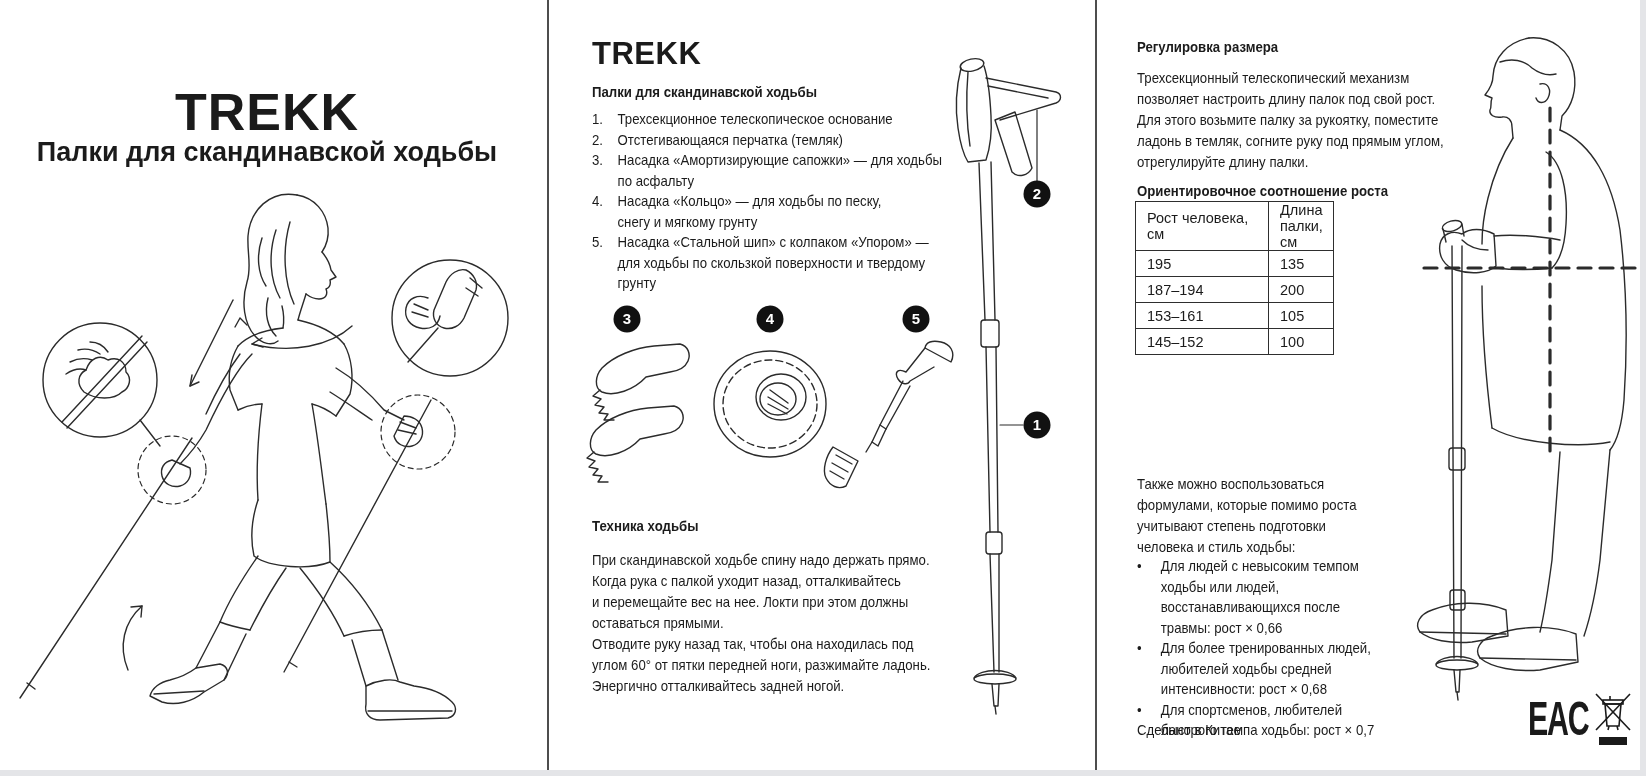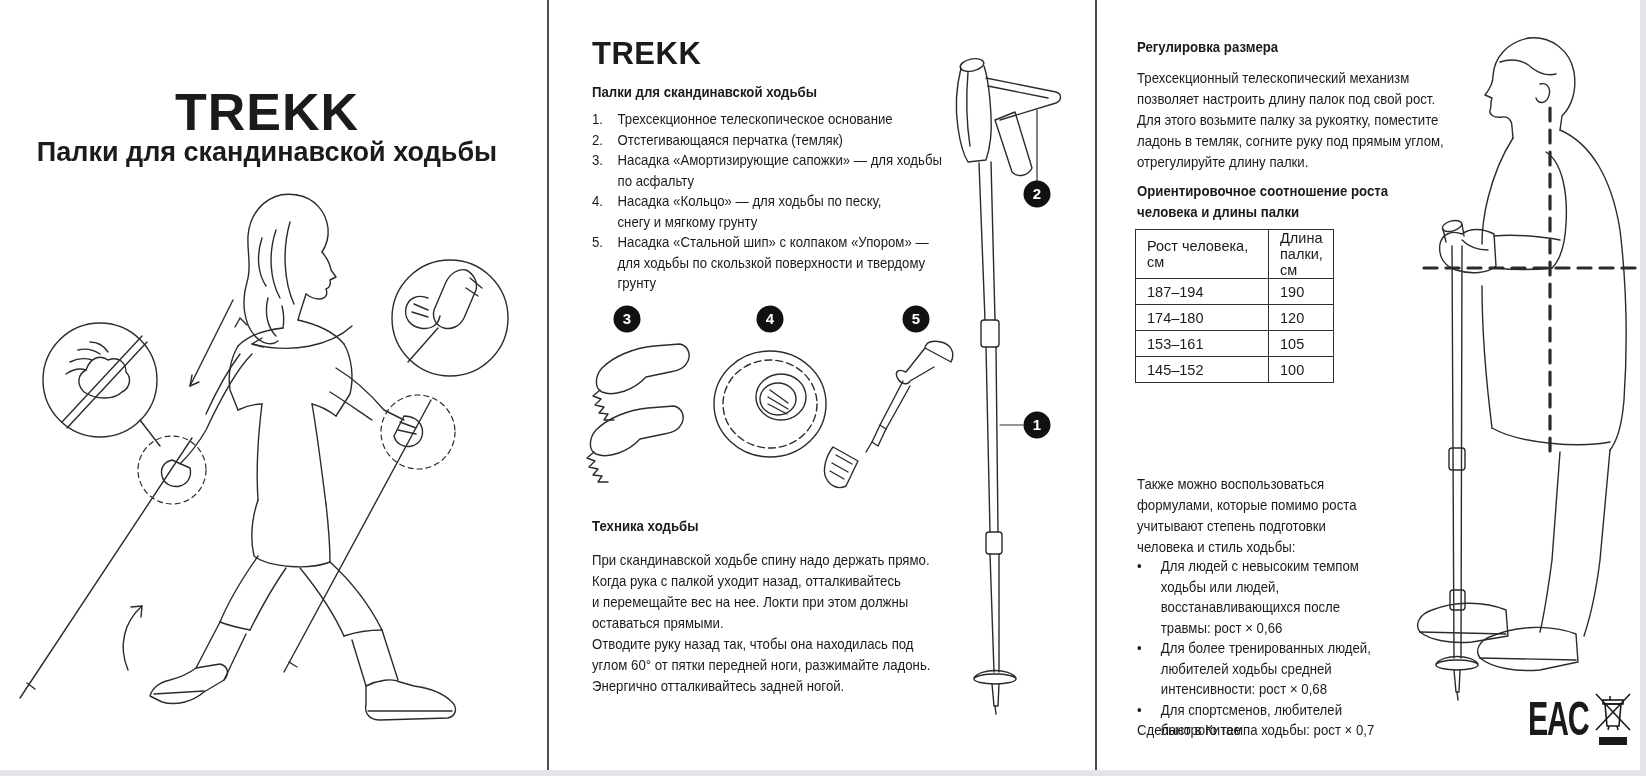--- a/index.html
+++ b/index.html
@@ -288,33 +288,33 @@
       <div>позволяет настроить длину палок под свой рост.</div>
       <div>Для этого возьмите палку за рукоятку, поместите</div>
       <div>ладонь в темляк, согните руку под прямым углом,</div>
       <div>отрегулируйте длину палки.</div>
     </div>
   <div class="abs b fs15 cond lines" style="left:1137px;top:180px">
       <div>Ориентировочное соотношение роста</div>
       <div>человека и длины палки</div>
     </div>
 
-  <table class="abs sizes" style="left:1135px;top:229px">
+  <table class="abs sizes" style="left:1135px;top:201px">
     <tbody>
         <tr>
       <th class="col-h">Рост человека, см</th>
       <th class="col-l">Длина палки, см</th>
     </tr>
     <tr>
-          <td>187–194</td>
-          <td>190</td>
+          <td>195</td>
+          <td>135</td>
         </tr>
     <tr>
-          <td>174–180</td>
-          <td>120</td>
+          <td>187–194</td>
+          <td>200</td>
         </tr>
     <tr>
           <td>153–161</td>
           <td>105</td>
         </tr>
     <tr>
           <td>145–152</td>
           <td>100</td>
         </tr>
   </tbody>

